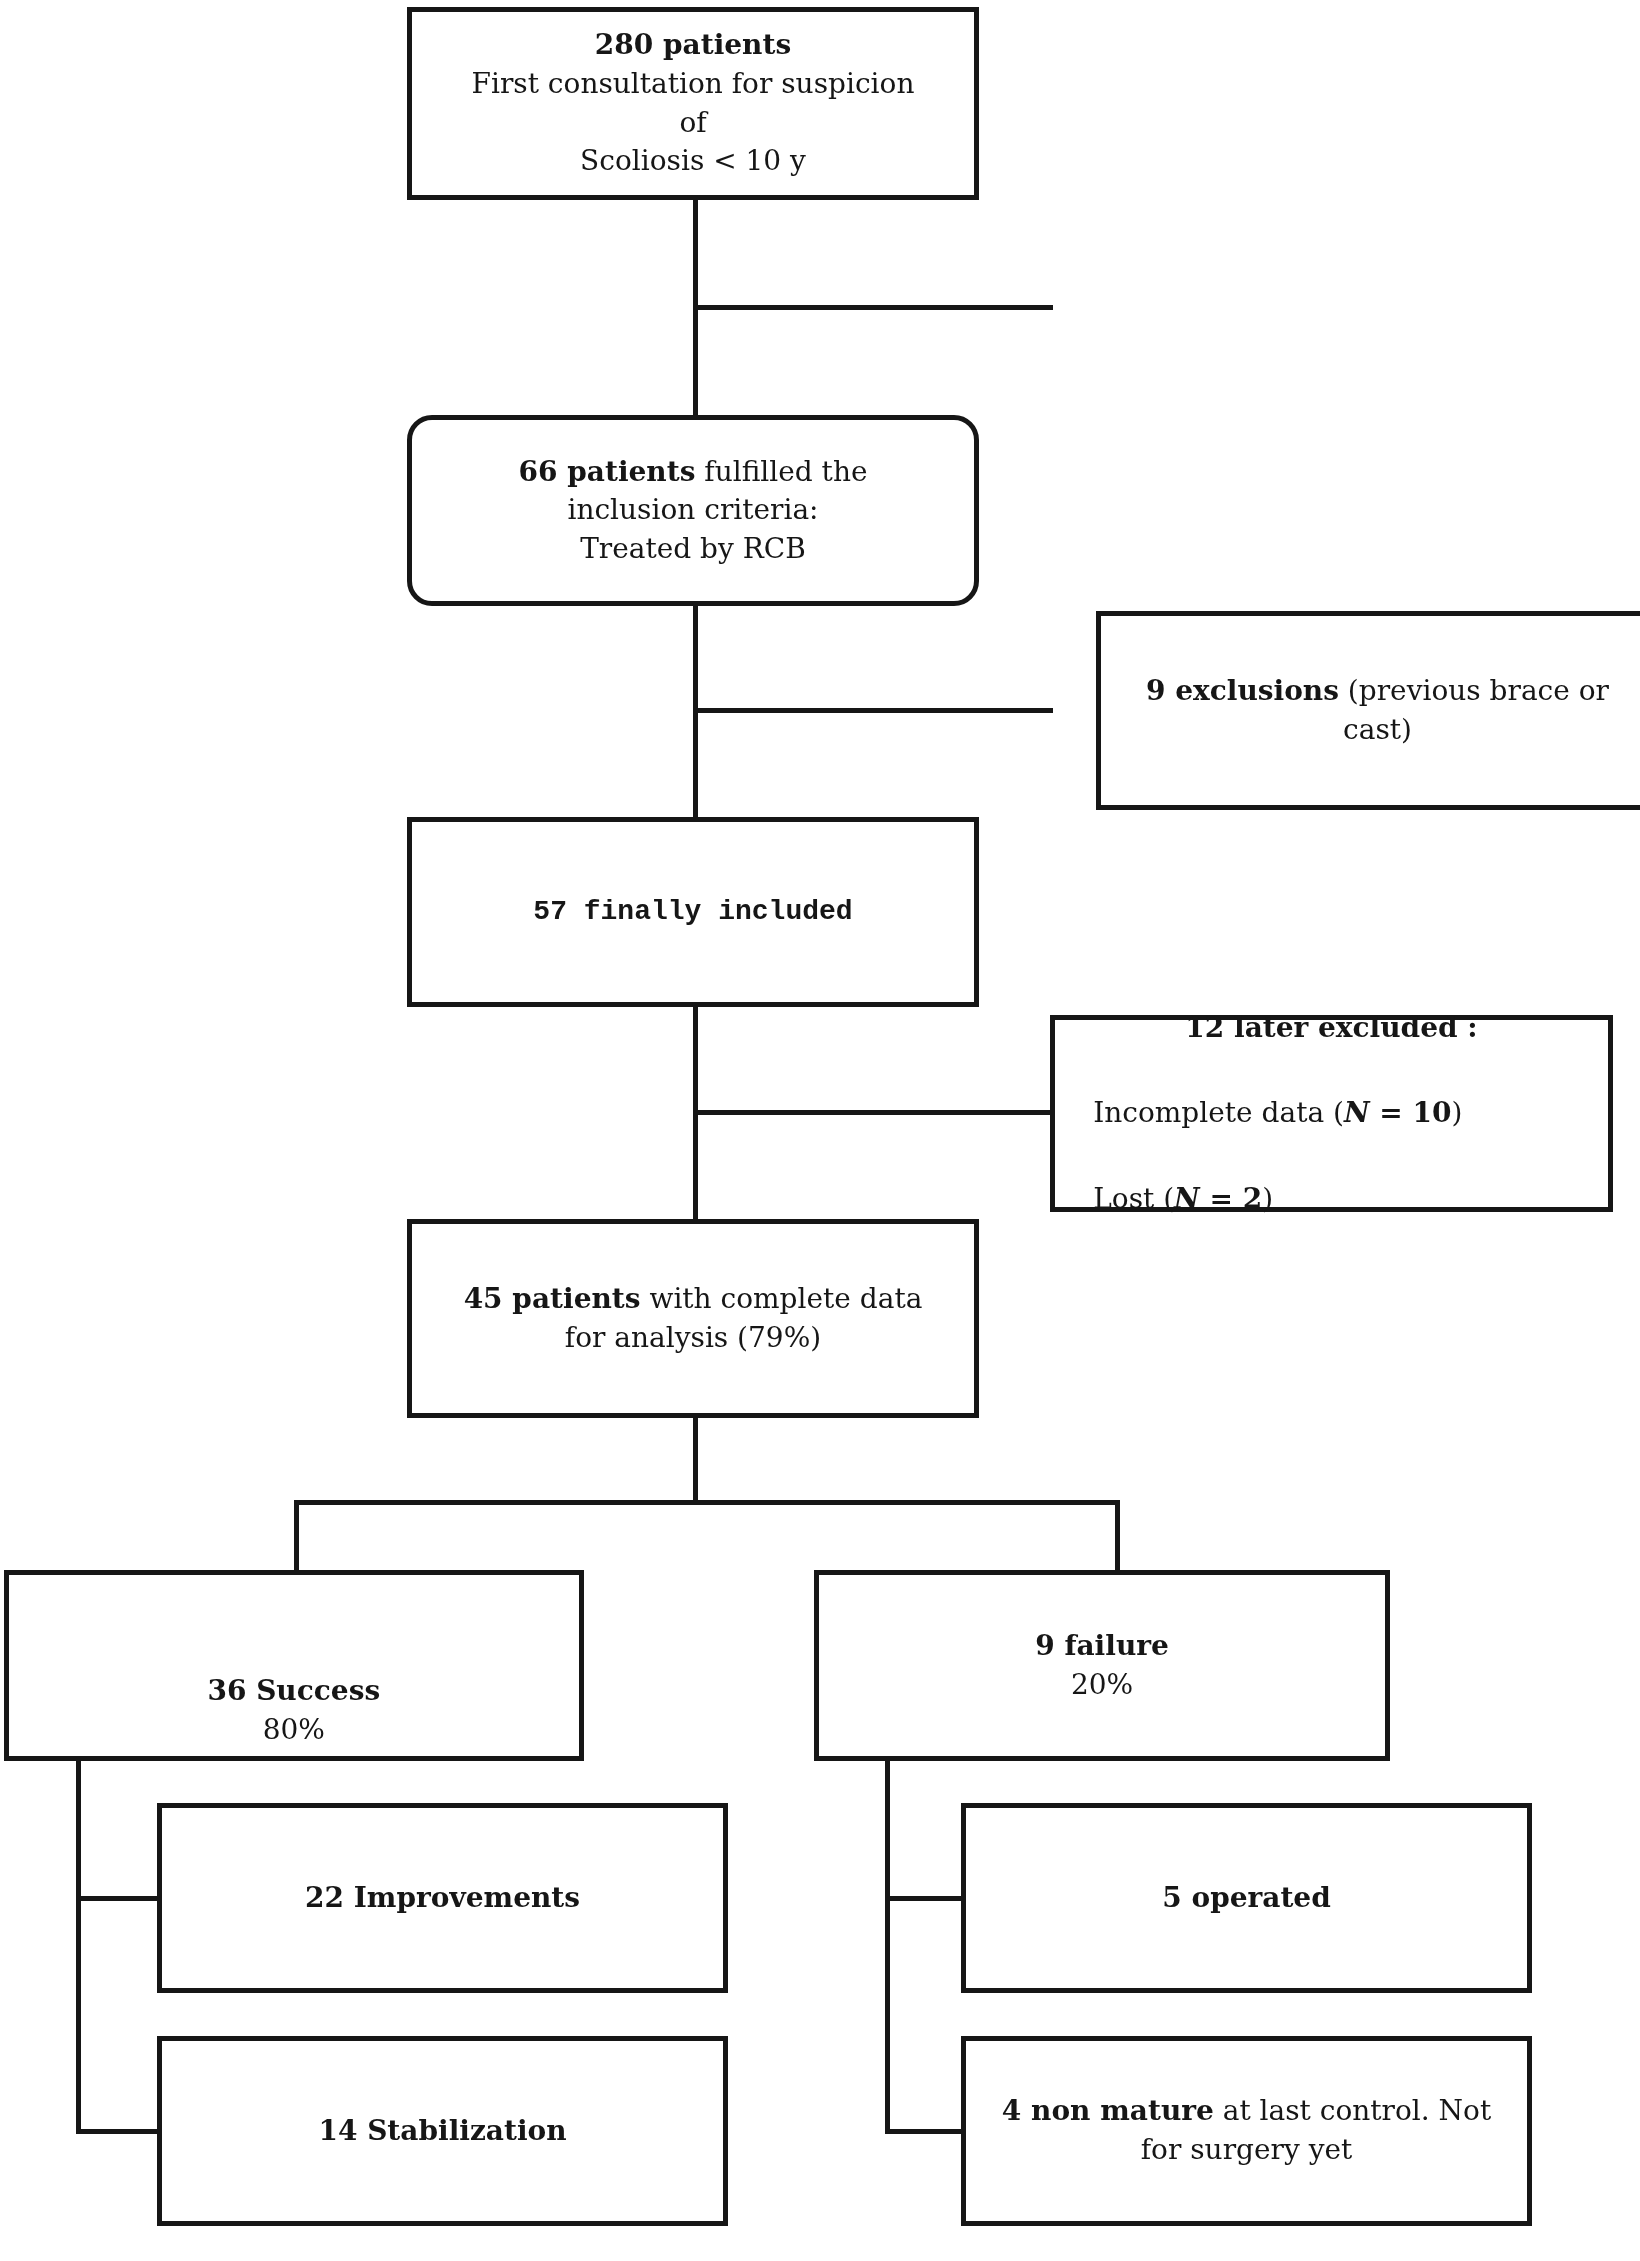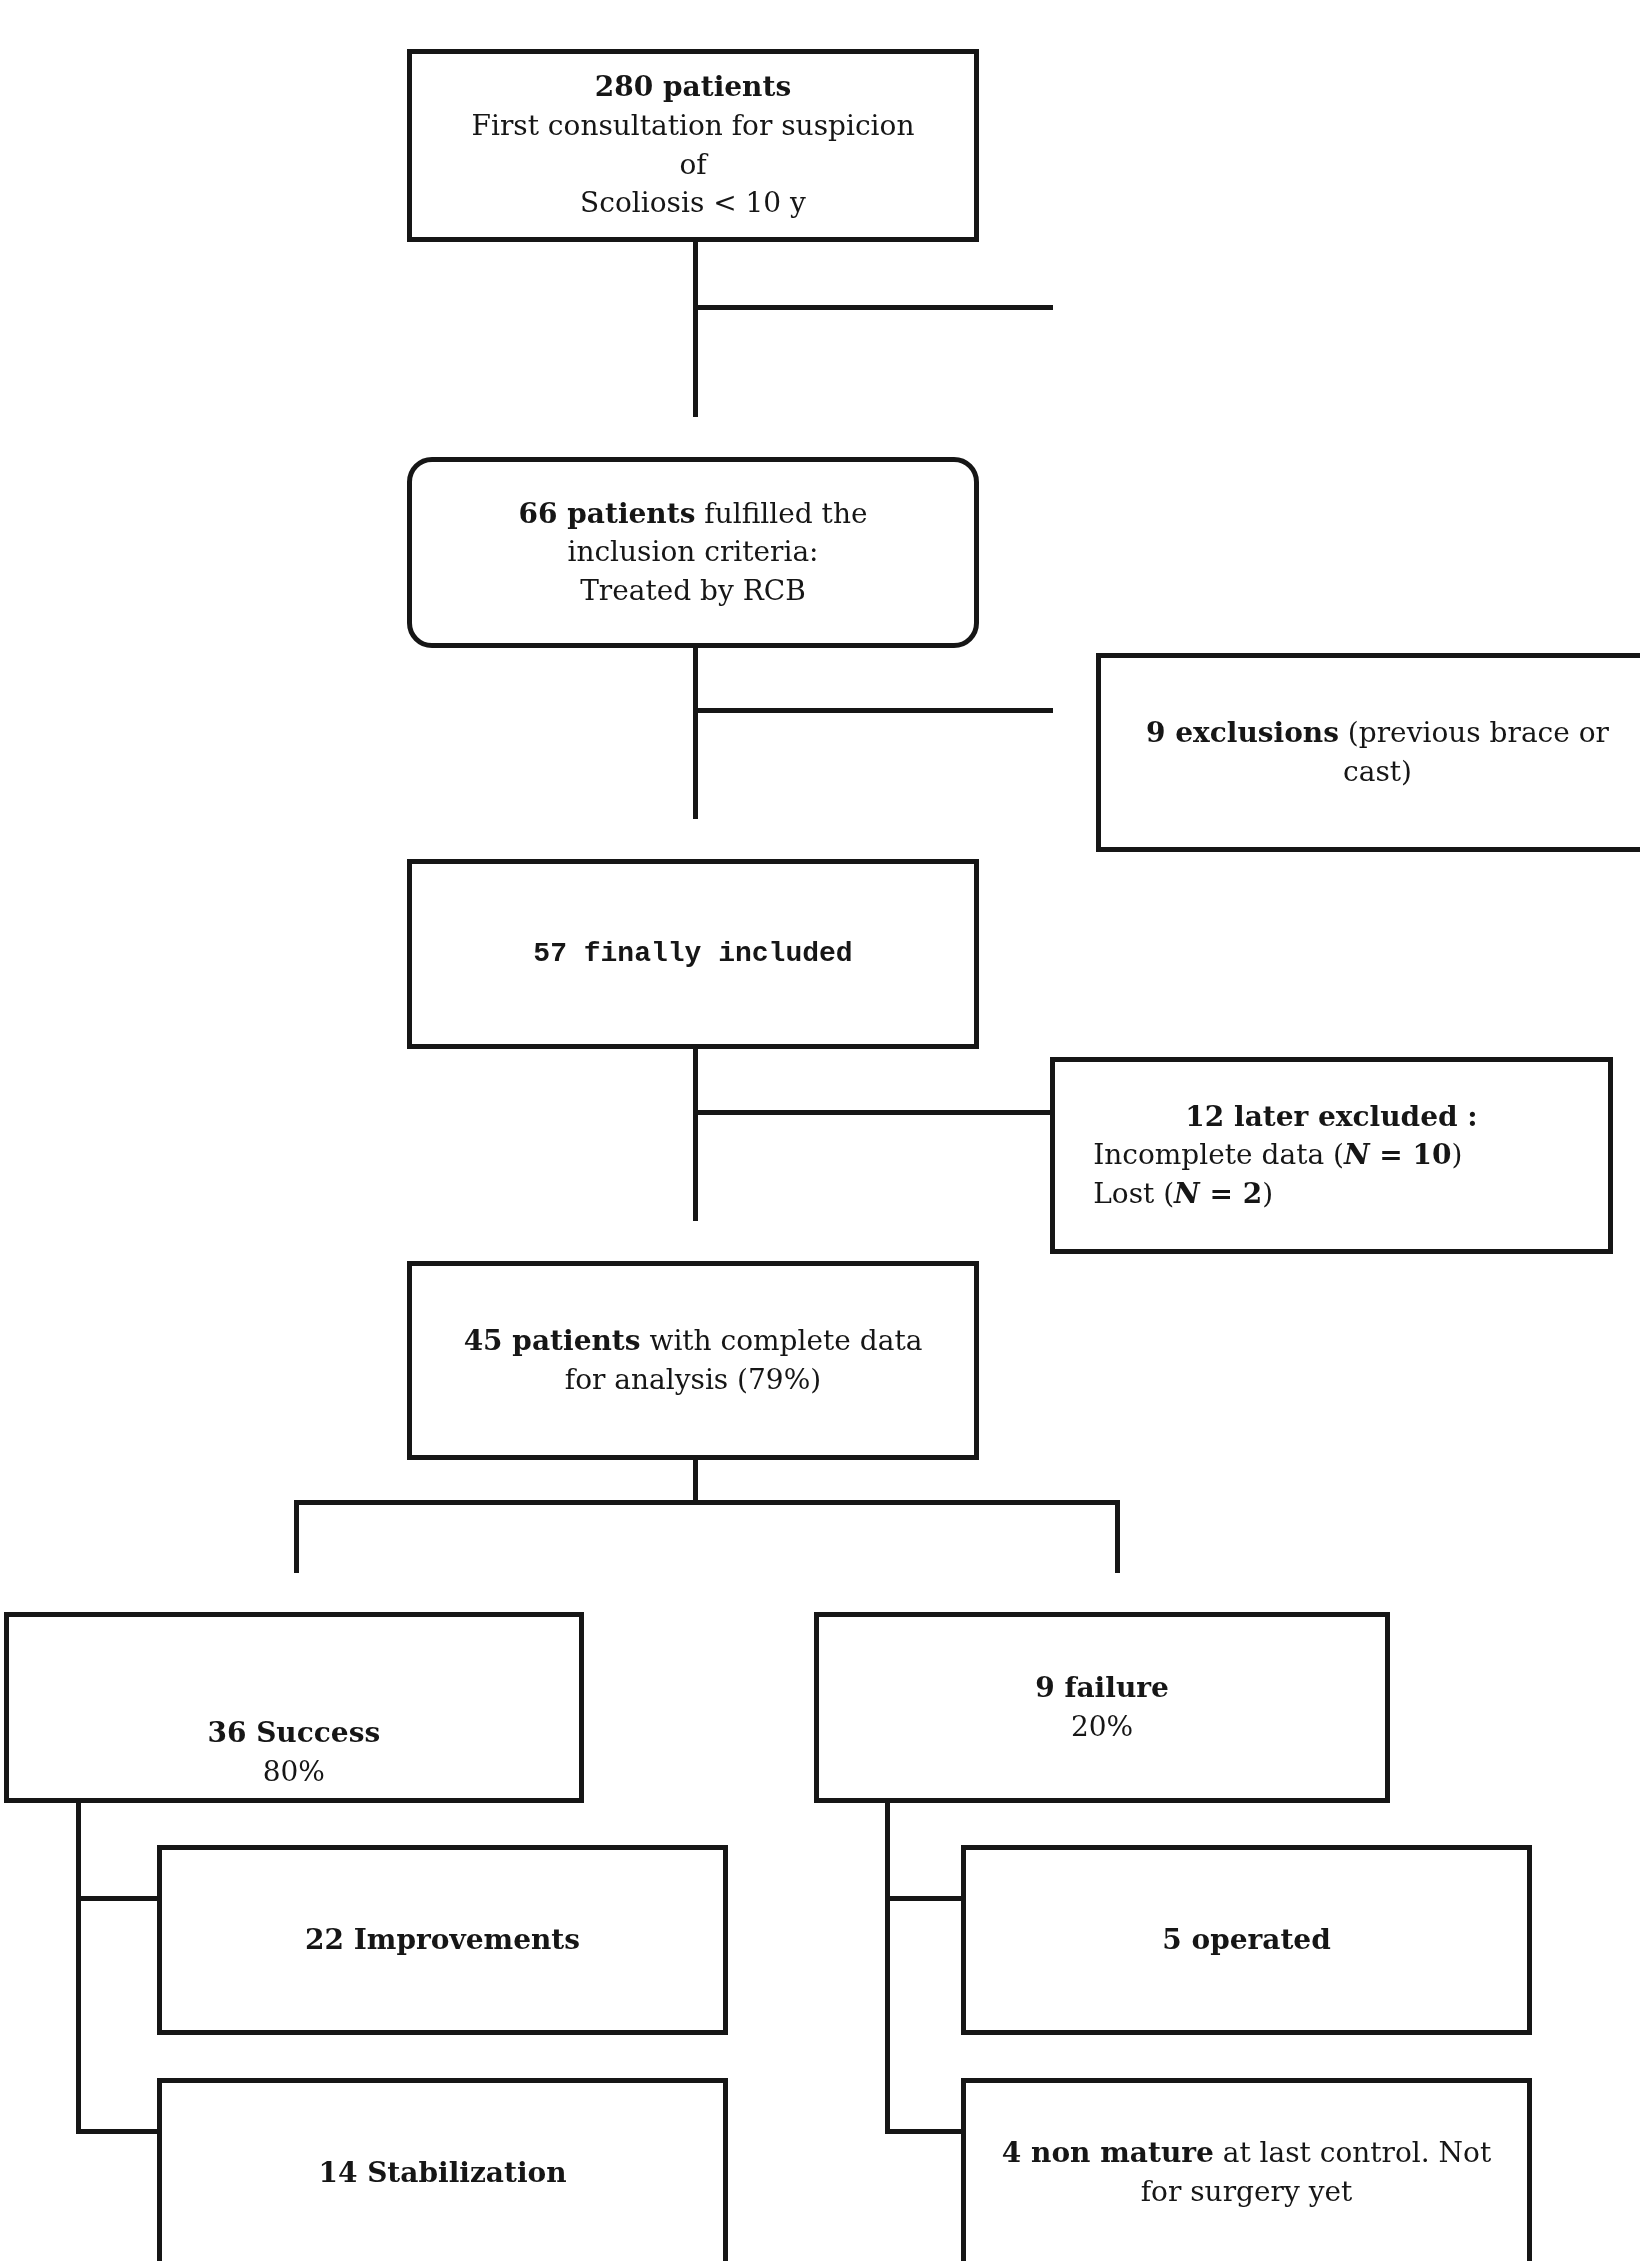--- a/index.html
+++ b/index.html
@@ -16,35 +16,34 @@
     border:5.7px solid #161616;
     background:#ffffff;
     display:flex;
     flex-direction:column;
     justify-content:center;
     align-items:center;
     text-align:center;
     font-size:28px;
     line-height:1.38;
     padding:6.4px 12.7px;
-    margin-top:42px;
   }
   .line{width:100%;}
   .line.left{text-align:left;padding-left:25.5px;}
   .seg.b{font-weight:bold;}
   .seg.bi{font-weight:bold;font-style:italic;}
   .connector{position:absolute;background:#161616;}
 
   
   .b1  {left:407px;  top:7px;   width:572px; height:193px;}
   .e1  {left:1050px; top:209px;  width:563px; height:199px;}
   .b2  {left:407px;  top:415px;  width:572px; height:191px;border-radius:25px;}
   .e2  {left:1096px; top:611px;  width:563px; height:199px;}
   .b3  {left:407px;  top:817px; width:572px; height:190px;font-family:Liberation Mono, monospace;}
-  .e3  {left:1050px; top:1015px; width:563px; height:197px;}
+  .e3  {left:1050px; top:1015px; width:563px; height:197px;gap:47px;}
   .b4  {left:407px;  top:1219px; width:572px; height:199px;}
   .succ{left:3.8px;    top:1570px; width:580px; height:191px;justify-content:flex-end;}
   .fail{left:814px; top:1570px; width:576px; height:191px;}
   .impr{left:157px;  top:1803px; width:571px; height:190px;}
   .stab{left:157px;  top:2036px; width:571px; height:190px;}
   .oper{left:961px; top:1803px; width:571px; height:190px;}
   .nonm{left:961px; top:2036px; width:571px; height:190px;}
 
   
   .v-top1   {left:693px; top:199px;  width:5.1px;    height:218px;}

